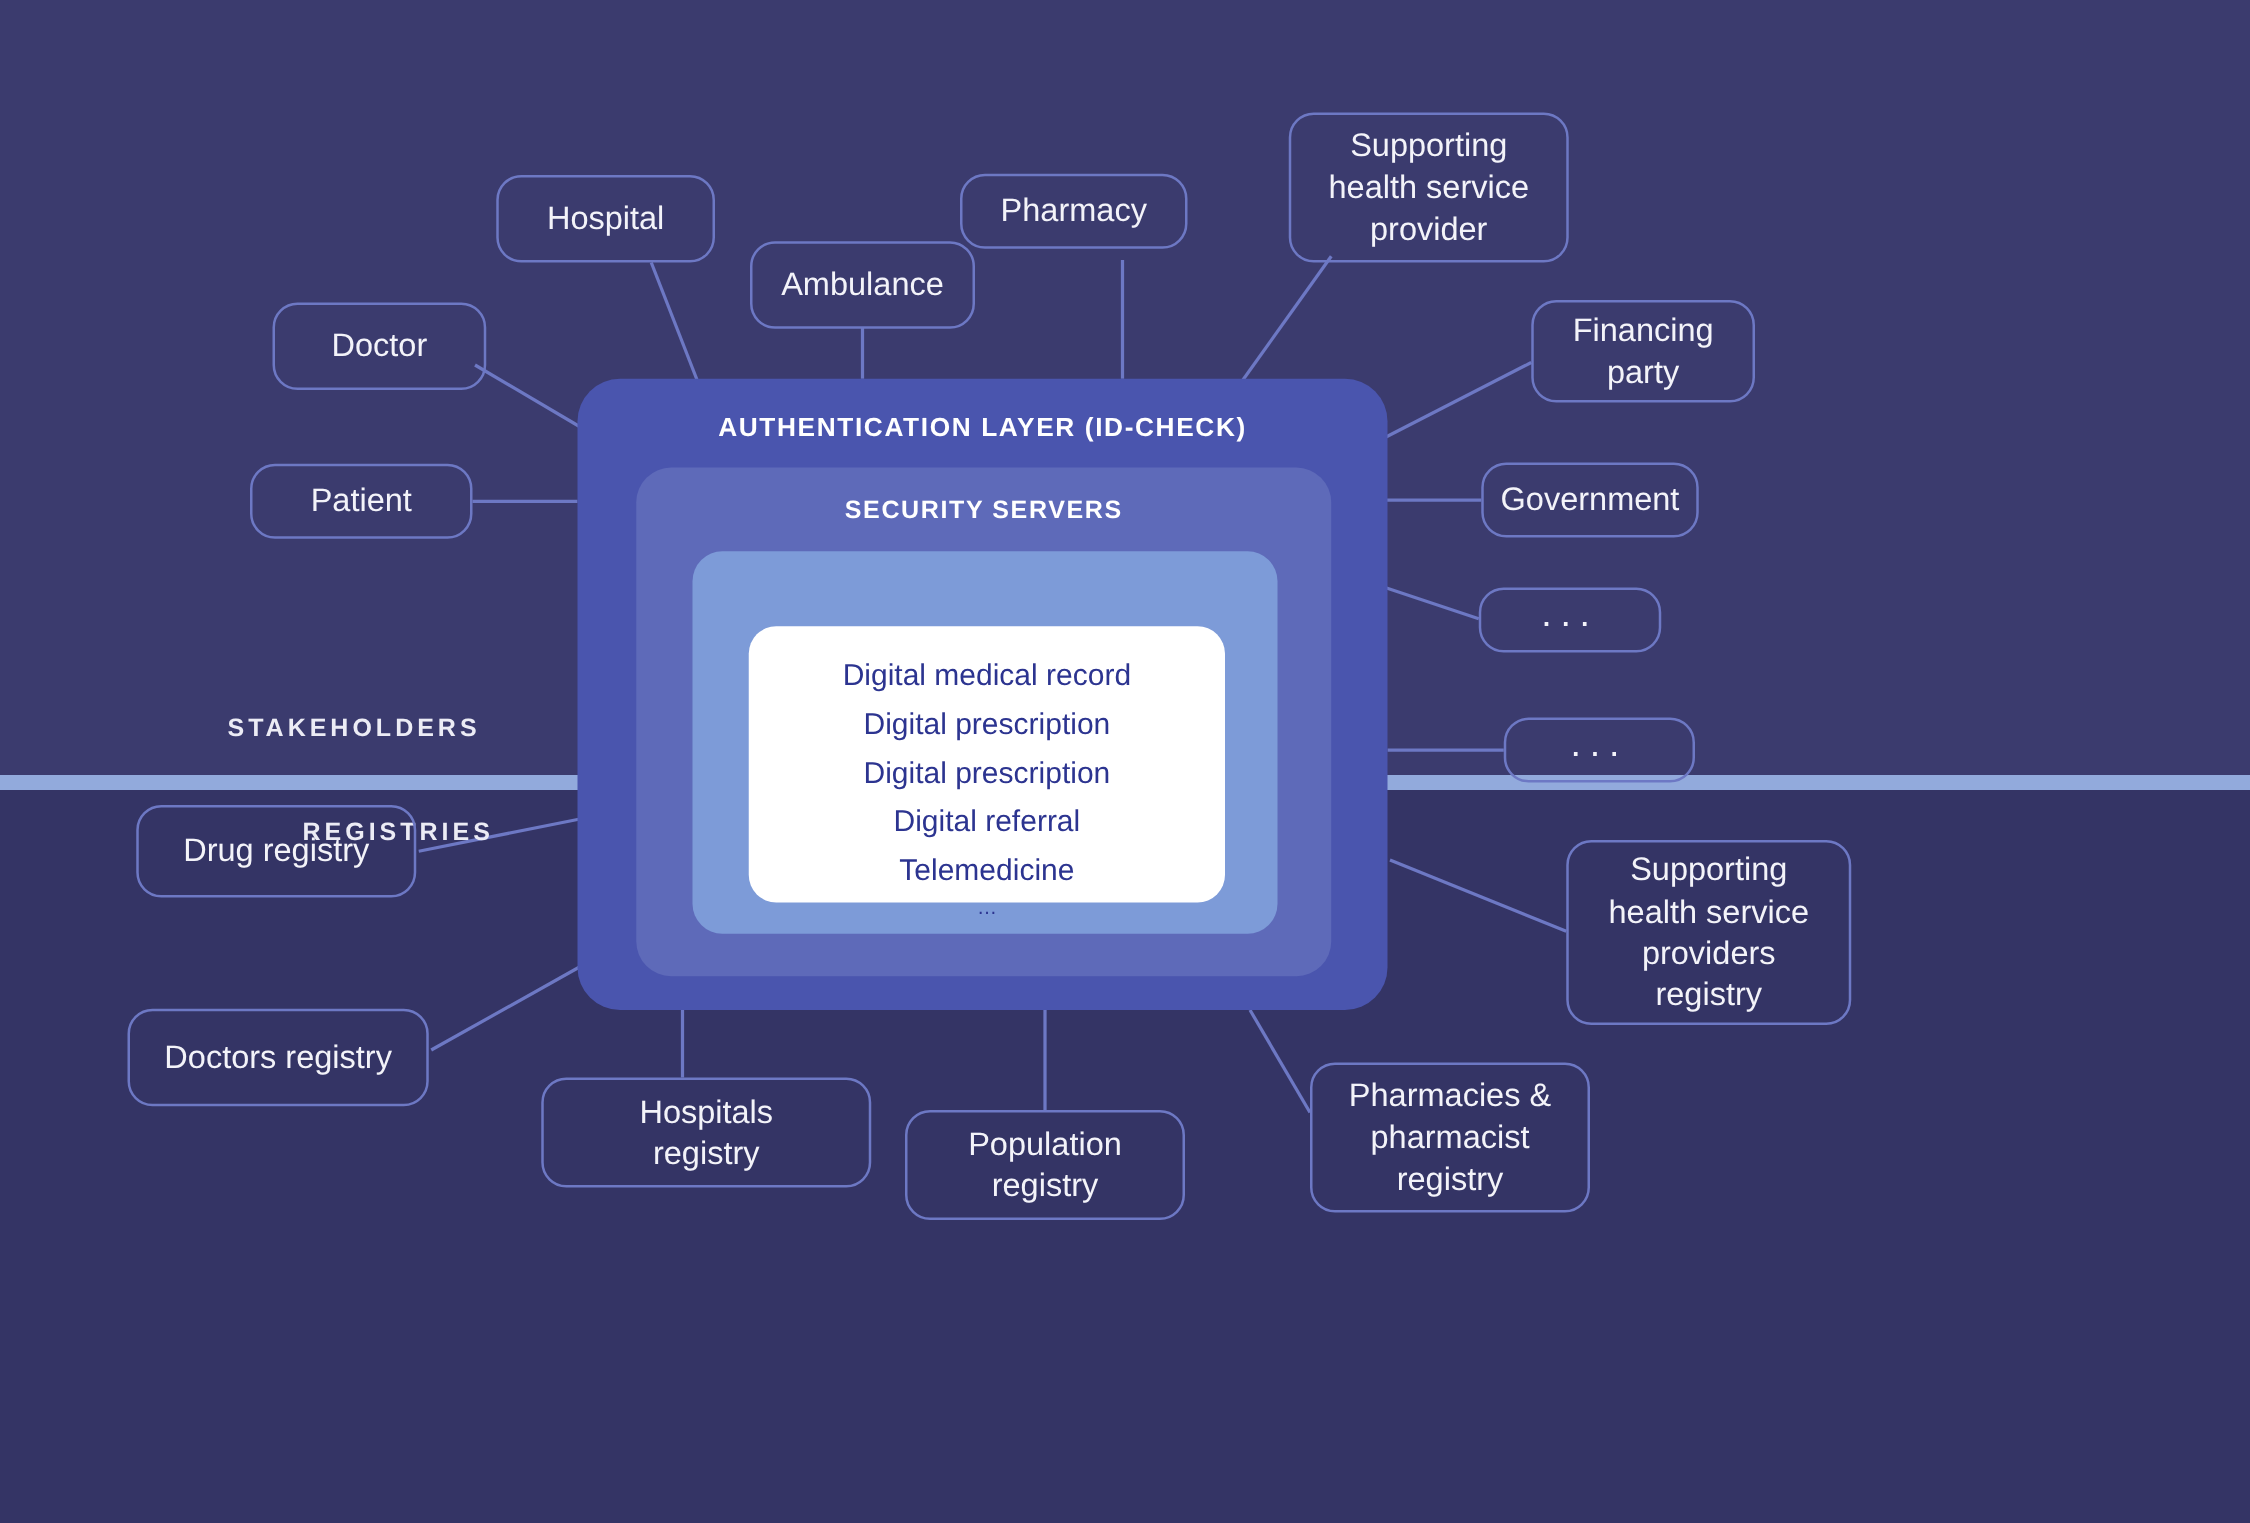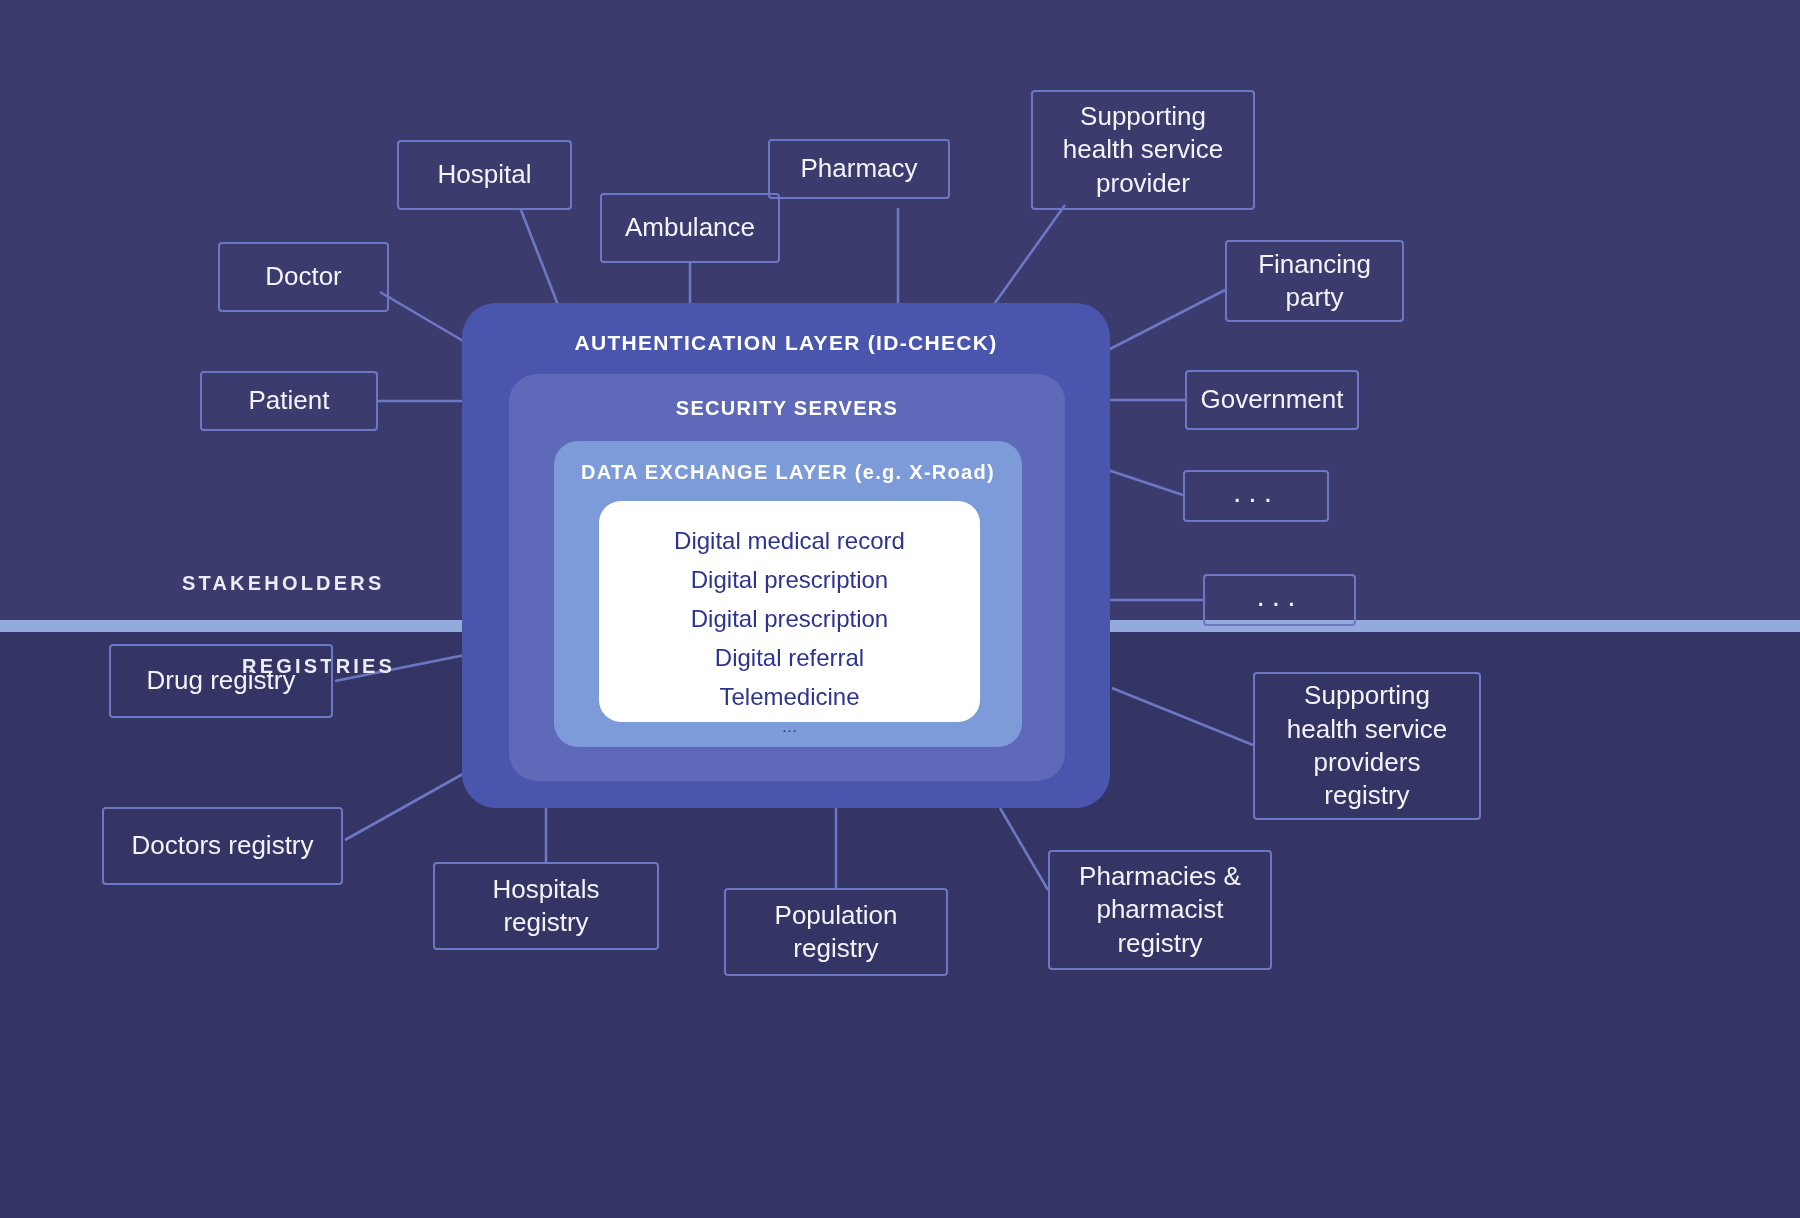--- a/index.html
+++ b/index.html
@@ -30,21 +30,21 @@
   
   .section-cap{position:absolute;color:#ececf5;font-size:20px;font-weight:bold;letter-spacing:3.2px;}
   .cap-stake{left:182px;top:572px;}
   .cap-reg{left:198px;top:655px;margin-left:44px;}
 
   
   .node{
     position:absolute;
     box-sizing:border-box;
     border:2.2px solid #6d78c4;
-    border-radius:4px;
+    border-radius:20px;
     color:#f3f3f9;
     font-size:26px;
     line-height:1.28;
     display:flex;align-items:center;justify-content:center;
     text-align:center;
     background:transparent;
   }
   .node.dots{letter-spacing:7px;font-size:30px;padding-bottom:8px;}
 
   
@@ -119,40 +119,39 @@
   <div class="node" style="left:218px;top:242px;width:171px;height:70px;">Doctor</div>
   <div class="node" style="left:1225px;top:240px;width:179px;height:82px;white-space:pre-line;">Financing
 party</div>
   <div class="node" style="left:200px;top:371px;width:178px;height:60px;">Patient</div>
   <div class="node" style="left:1185px;top:370px;width:174px;height:60px;">Government</div>
   <div class="node dots" style="left:1183px;top:470px;width:146px;height:52px;">...</div>
 
   <div class="node dots" style="left:1203px;top:574px;width:153px;height:52px;">...</div>
   <div class="node" style="left:109px;top:644px;width:224px;height:74px;">Drug registry</div>
   <div class="node" style="left:102px;top:807px;width:241px;height:78px;">Doctors registry</div>
-  <div class="node" style="left:433px;top:862px;width:226px;height:88px;white-space:pre-line;">Hospitals
+  <div class="node" style="left:433px;top:862px;width:264px;height:88px;white-space:pre-line;">Hospitals
 registry</div>
   <div class="node" style="left:724px;top:888px;width:224px;height:88px;white-space:pre-line;">Population
 registry</div>
   <div class="node" style="left:1048px;top:850px;width:224px;height:120px;white-space:pre-line;">Pharmacies &amp;
 pharmacist
 registry</div>
   <div class="node" style="left:1253px;top:672px;width:228px;height:148px;white-space:pre-line;">Supporting
 health service
 providers
 registry</div>
 
   <div class="layer1">
     <div class="layer-title t1">AUTHENTICATION LAYER (ID-CHECK)</div>
 
     <div class="layer2">
       <div class="layer-title t2">SECURITY SERVERS</div>
 
       <div class="layer3">
-        <div class="layer-title t3">DATA EXCHANGE LAYER (e.g. X-Road)</div>
 
         <div class="layer4">
           <div class="svc-list">
             <div>Digital medical record</div>
             <div>Digital prescription</div>
             <div>Digital prescription</div>
             <div>Digital referral</div>
             <div>Telemedicine</div>
             <div class="ell">…</div>
           </div>

